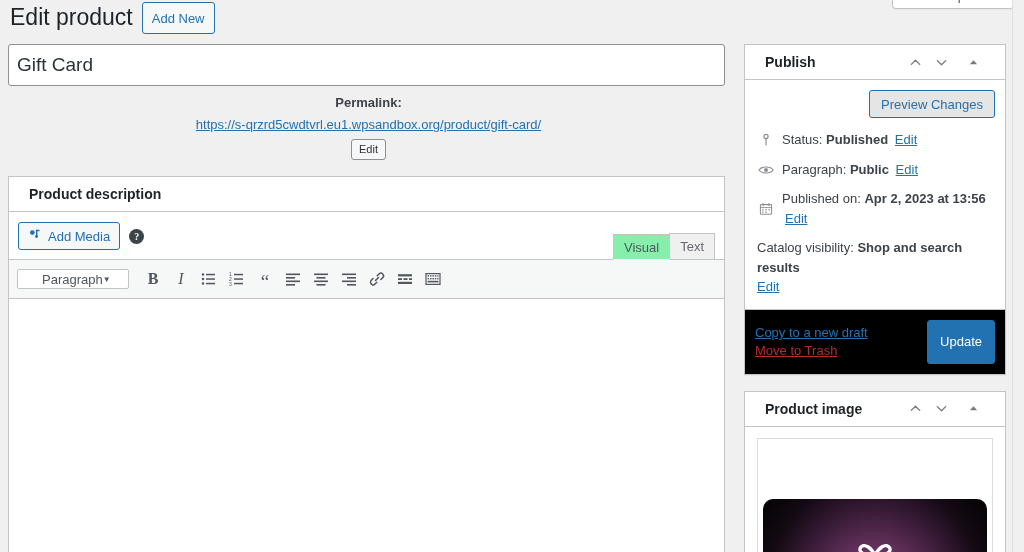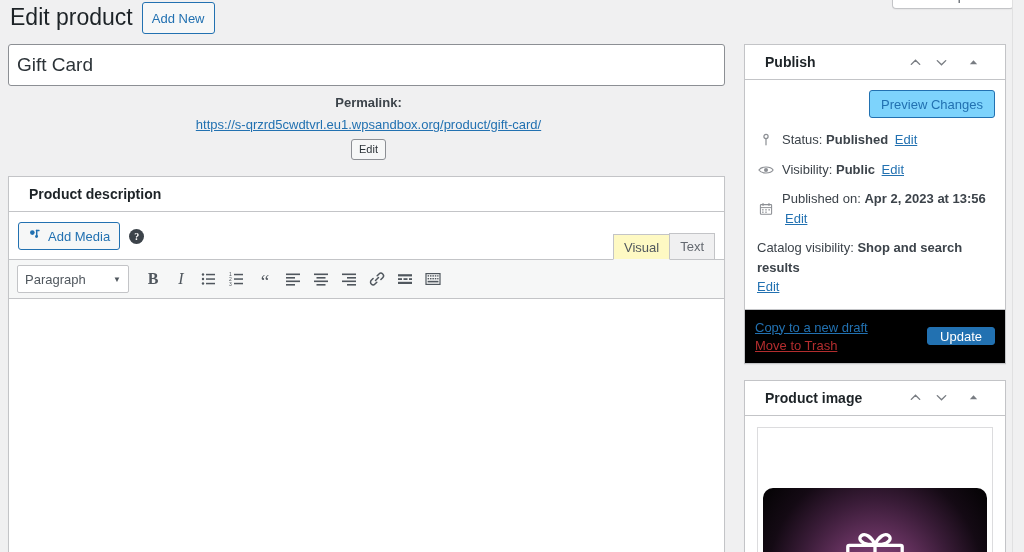--- a/index.html
+++ b/index.html
@@ -130,34 +130,34 @@
   .editor-tabs { display: flex; align-items: flex-end; gap: 0; }
   .editor-tab {
     height: 26px; padding: 0 10px;
     display: flex; align-items: center;
     font-size: 13px; color: #646970;
     border: 1px solid #c3c4c7; border-bottom: none;
     background: #f0f0f1; cursor: pointer;
     margin-left: -1px;
   }
   .editor-tab.active {
-    background: #fef9c3; color: #50575e;
+    background: #86efac; color: #50575e;
     border-bottom: 1px solid #f6f7f7;
     margin-bottom: -1px;
   }
   .mce-toolbar-sep { border-top: 1px solid #c3c4c7; }
   .mce-toolbar {
     display: flex; align-items: center; gap: 0px;
     background: #f6f7f7;
     padding: 5px 8px;
     border-bottom: 1px solid #c3c4c7;
   }
   .para-select {
     display: flex; align-items: center; justify-content: space-between;
-    width: 112px; height: 28px; padding: 0 7px;
+    width: 112px; height: 20px; padding: 0 24px;
     background: #fff; border: 1px solid #c3c4c7; border-radius: 2px;
     font-size: 13px; color: #50575e; cursor: pointer;
     margin-right: 10px;
   }
   .para-select .caret { font-size: 8px; color: #50575e; }
   .tb-btn {
     width: 28px; height: 28px;
     display: flex; align-items: center; justify-content: center;
     color: #50575e; cursor: pointer; border: none; background: none;
     font-size: 15px;
@@ -168,21 +168,21 @@
 
   
   .publish-inner { padding: 0; }
   .publish-top {
     padding: 10px 10px 0 10px;
     display: flex; justify-content: flex-end;
   }
   .preview-btn {
     display: inline-flex; align-items: center; justify-content: center;
     height: 28px; padding: 0 11px;
-    background: #7dd3fc; border: 1px solid #2271b1; border-radius: 3px;
+    background: #e5e5e5; border: 1px solid #2271b1; border-radius: 3px;
     color: #2271b1; font-size: 13px; line-height: 1; cursor: pointer;
   }
   .misc-pub-list { padding: 7px 12px 10px 12px; }
   .misc-row {
     display: flex; align-items: center; gap: 7px;
     padding: 5px 0; font-size: 13px; color: #3c434a; line-height: 1.5;
   }
   .misc-row .dashicon {
     flex: 0 0 18px; width: 18px; color: #8c8f94;
     display: flex; align-items: center; justify-content: center;
@@ -195,21 +195,21 @@
   }
   .publish-actions {
     display: flex; align-items: center; justify-content: space-between;
     background: #000000; border-top: 1px solid #c3c4c7;
     padding: 10px 10px;
   }
   .publish-links { display: flex; flex-direction: column; gap: 3px; }
   .trash-link { color: #b32d2e; }
   .btn-primary {
     display: inline-flex; align-items: center; justify-content: center;
-    height: 18px; padding: 0 12px;
+    height: 44px; padding: 0 12px;
     background: #2271b1; border: 1px solid #2271b1; border-radius: 3px;
     color: #fff; font-size: 13px; line-height: 1; cursor: pointer;
   }
 
   
   .prodimg-box { margin-top: 16px; }
   .prodimg-inner { padding: 11px 12px 12px 12px; }
   .thumb-frame {
     border: 1px solid #dcdcde; background: #fff;
     padding: 0; width: 100%; height: 160px;
@@ -426,21 +426,21 @@
         </div>
 
         <div class="misc-row">
           <span class="dashicon">
             <svg width="16" height="14" viewBox="0 0 18 12" fill="none" stroke="#8c8f94" stroke-width="1.3">
               <path d="M1 6 C4 1.5, 14 1.5, 17 6 C14 10.5, 4 10.5, 1 6 Z"></path>
               <circle cx="9" cy="6" r="2.3" fill="#8c8f94" stroke="none"></circle>
             </svg>
           </span>
           <span>
-            <span>Visibility:</span>
+            <span>Paragraph:</span>
             <b>Public</b>
             <a href="#">Edit</a>
           </span>
         </div>
 
         <div class="misc-row">
           <span class="dashicon">
             <svg width="14" height="14" viewBox="0 0 16 16" fill="none" stroke="#8c8f94" stroke-width="1.2">
               <rect x="1.6" y="3" width="12.8" height="11" rx="0.8"></rect>
               <path d="M1.6 6.4 H14.4" stroke-width="1.1"></path>

